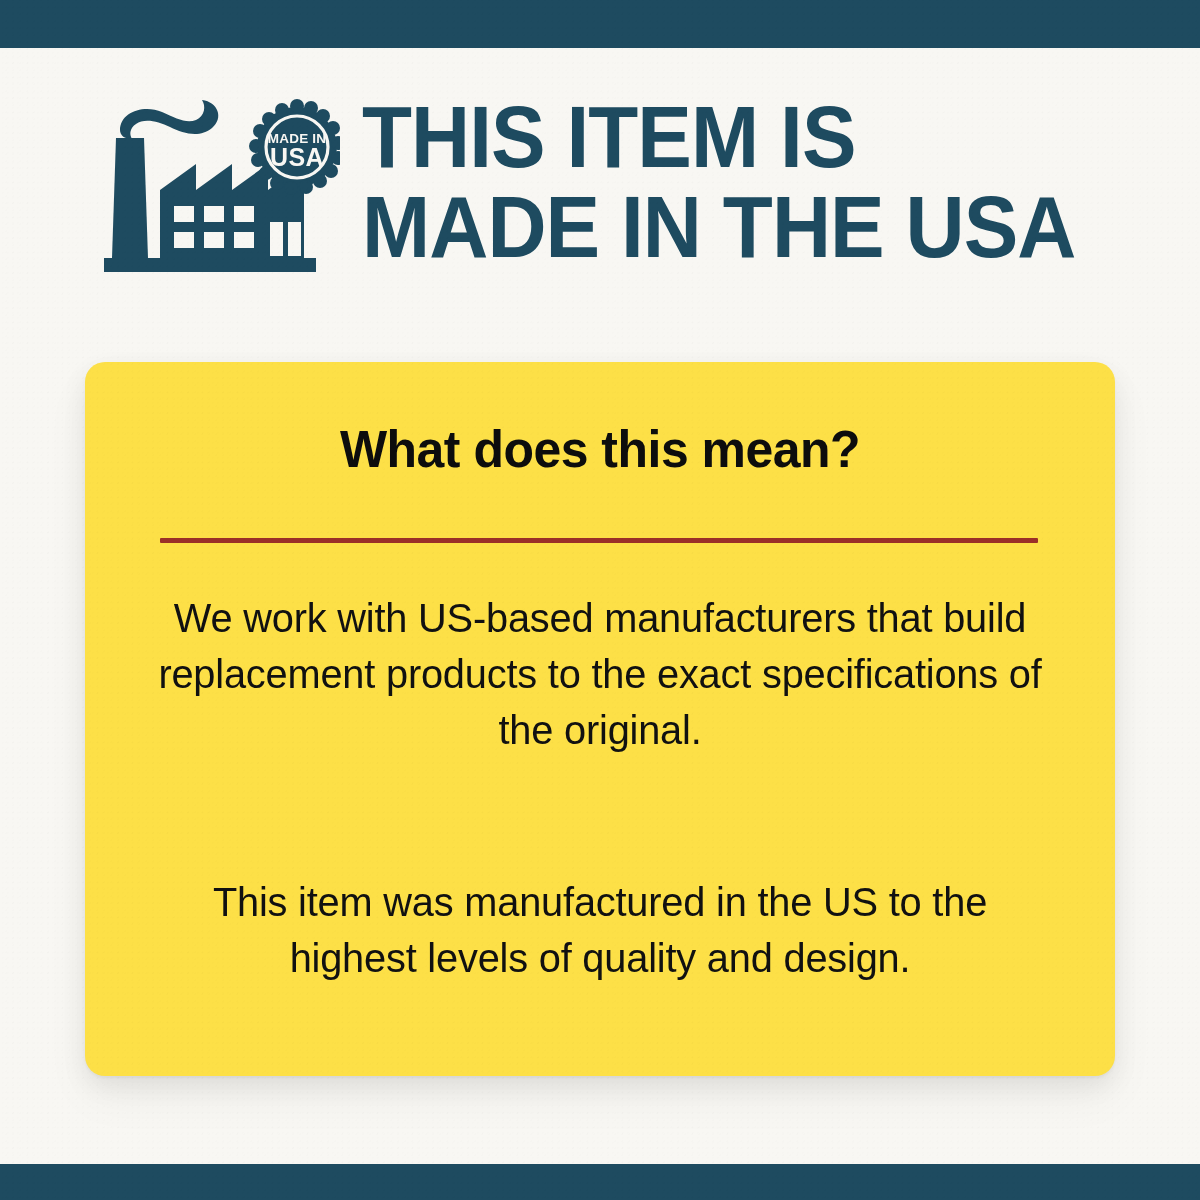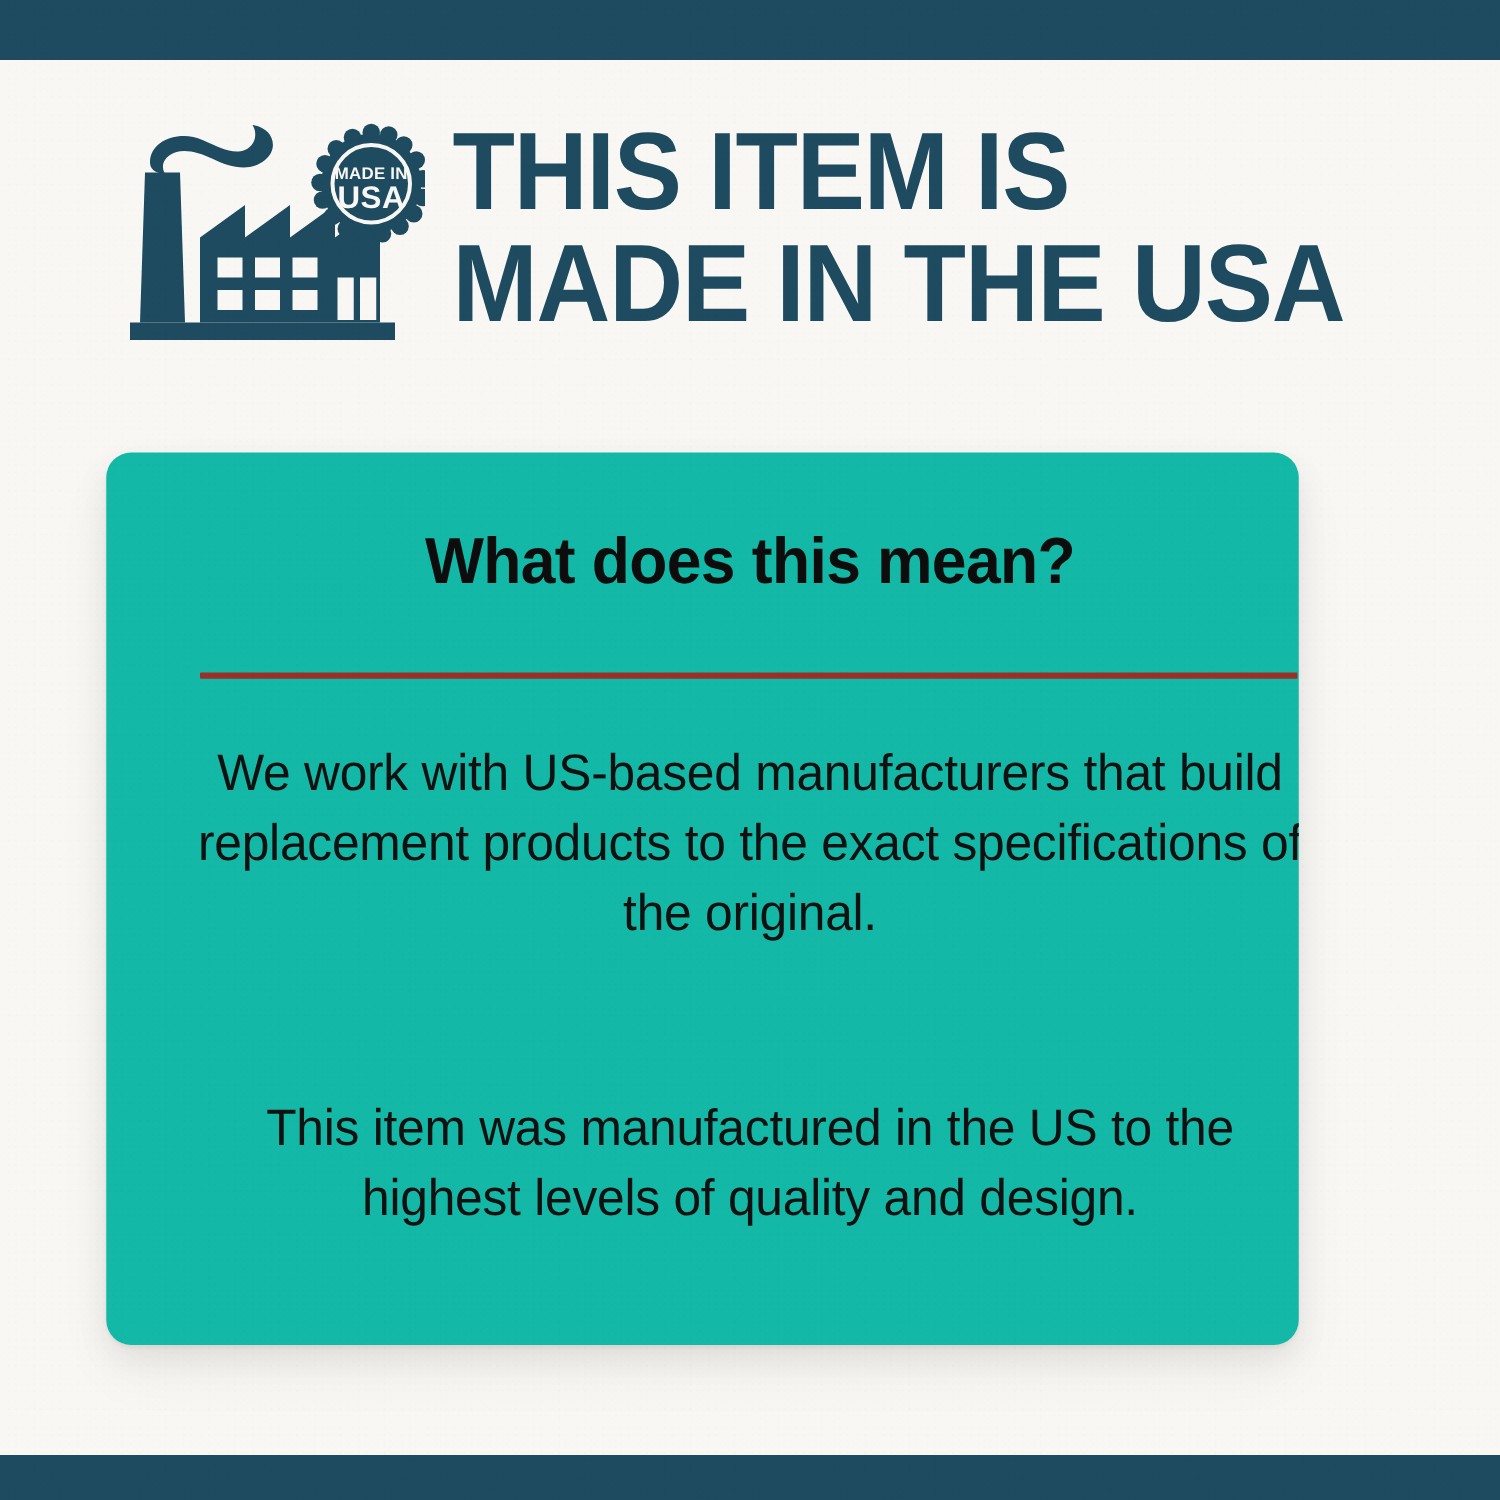--- a/index.html
+++ b/index.html
@@ -85,23 +85,23 @@
     white-space: nowrap;
     margin-top: 10px;
   }
   .headline .hl-line { display: block; }
 
   
   .card {
     position: absolute;
     left: 85px;
     top: 362px;
-    width: 954px;
+    width: 1030px;
     height: 714px;
-    background: #14b8a6;
+    background: #fde047;
     border-radius: 20px;
     box-shadow:
       0 2px 3px rgba(0,0,0,0.045),
       0 10px 26px rgba(0,0,0,0.075),
       0 22px 48px rgba(0,0,0,0.045);
     box-sizing: border-box;
     overflow: hidden;
   }
 
   .card-title {

